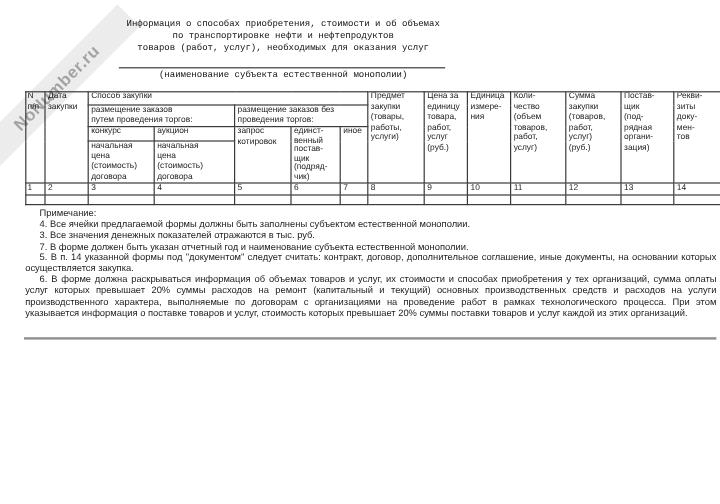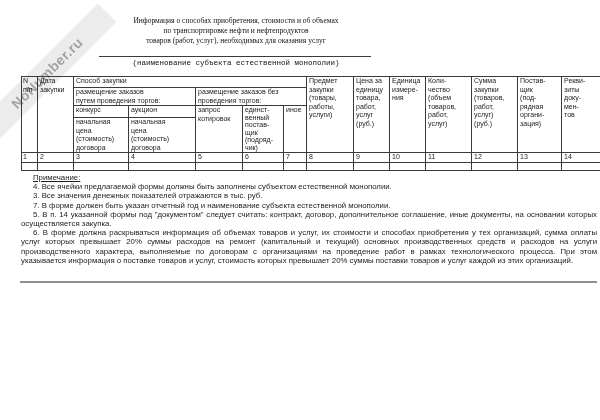--- a/index.html
+++ b/index.html
@@ -14,21 +14,21 @@
     background:#ececec;transform:rotate(-45deg);
     display:flex;align-items:center;justify-content:center;
   }
   .wm-text{
     font-family:"Liberation Sans",sans-serif;font-weight:bold;
     font-size:14px;color:#a3a3a3;letter-spacing:0.5px;
   }
   
   .title{
     position:absolute;top:16px;left:0;width:472px;text-align:center;
-    font-family:Liberation Serif, serif;
+    font-family:Liberation Mono, monospace;
     font-size:7.5px;line-height:10px;color:#111;
   }
   .subject-line{
     position:absolute;left:99px;top:56px;width:272px;height:0;
     border-top:1px solid #3b3b3b;
   }
   .subject-caption{
     position:absolute;top:59px;left:0;width:472px;text-align:center;
     font-family:Liberation Mono, monospace;
     font-size:7.5px;color:#111;
@@ -46,21 +46,21 @@
   table.form td.tight{padding:0 1px;}
   table.form td.lh-sm{line-height:7.5px;}
   tr.r1{height:11px;} tr.r2{height:18px;} tr.r3{height:12px;}
   tr.r4{height:34px;} tr.rnum{height:10px;} tr.rempty{height:8px;}
   
   .notes{
     position:absolute;left:21px;top:173px;width:576px;
     font-size:7.8px;line-height:9.2px;color:#1c1c1c;
   }
   .notes p{margin:0;text-indent:12px;text-align:justify;}
-  .notes p.head{text-align:left;text-decoration:underline;}
+  .notes p.head{text-align:left;}
   
   .bottom-rule{
     position:absolute;left:20px;top:281px;width:577px;height:2px;
     background:#8f8f8f;
   }
 </style>
 </head>
 <body>
 
 <div class="wm-band">

